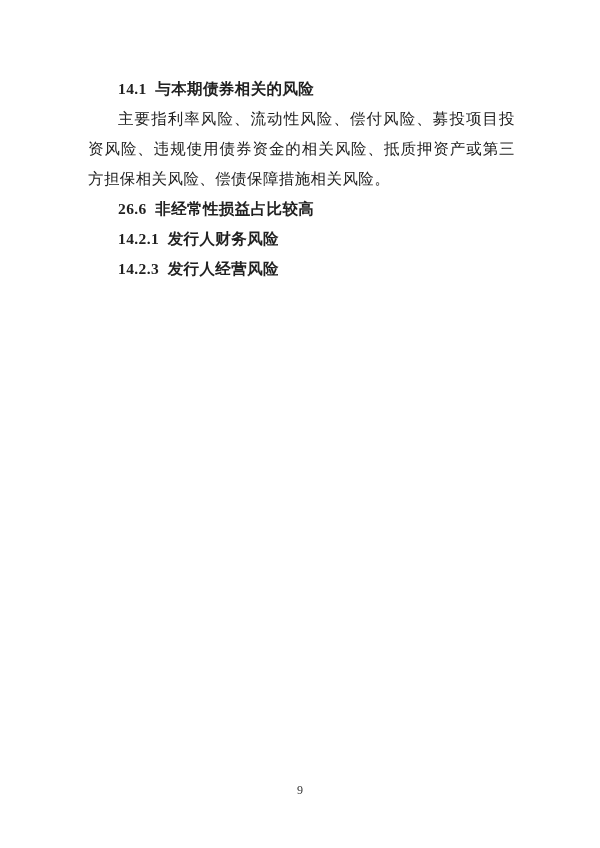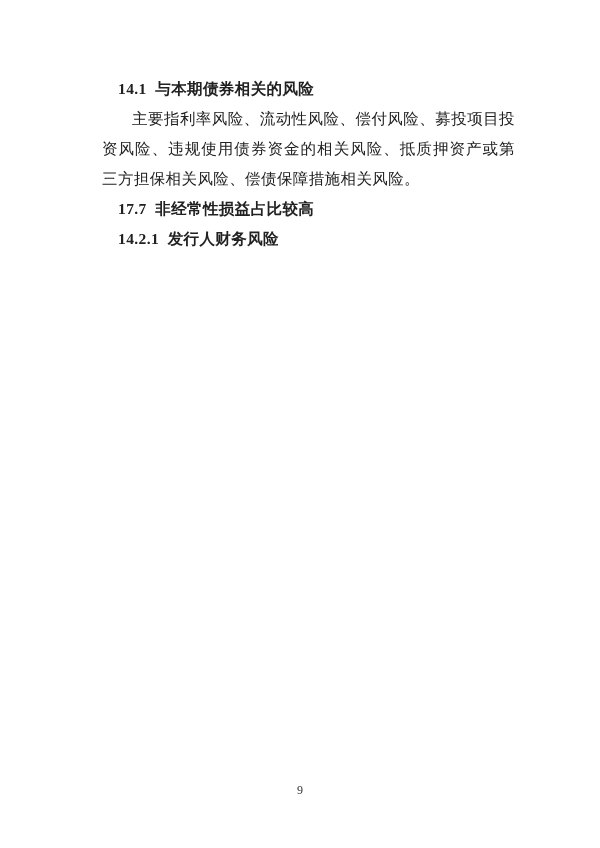--- a/index.html
+++ b/index.html
@@ -32,21 +32,20 @@
     font-weight: bold;
     text-indent: 30px;
     white-space: nowrap;
   }
   .heading .h-title {
     margin-left: 0.55em;
   }
   .para {
     text-align: justify;
     text-indent: 30px;
-    margin-left: 14px;
   }
   .page-number {
     position: absolute;
     top: 782px;
     left: 0;
     width: 100%;
     text-align: center;
     font-size: 12px;
     line-height: 16px;
     color: #333333;
@@ -57,25 +56,28 @@
 
 <div class="doc-page">
   <div class="doc-body">
 
     <div class="heading">
       <span class="h-num">14.1</span><span class="h-title">与本期债券相关的风险</span>
     </div>
     <p class="para">主要指利率风险、流动性风险、偿付风险、募投项目投资风险、违规使用债券资金的相关风险、抵质押资产或第三方担保相关风险、偿债保障措施相关风险。</p>
 
     <div class="heading">
-      <span class="h-num">17.7</span><span class="h-title">非经常性损益占比较高</span>
+      <span class="h-num">26.6</span><span class="h-title">非经常性损益占比较高</span>
     </div>
 
     <div class="heading">
       <span class="h-num">14.2.1</span><span class="h-title">发行人财务风险</span>
     </div>
 
 
+    <div class="heading">
+      <span class="h-num">14.2.3</span><span class="h-title">发行人经营风险</span>
+    </div>
 
   </div>
 
   <div class="page-number">9</div>
 </div>
 
 </body></html>

